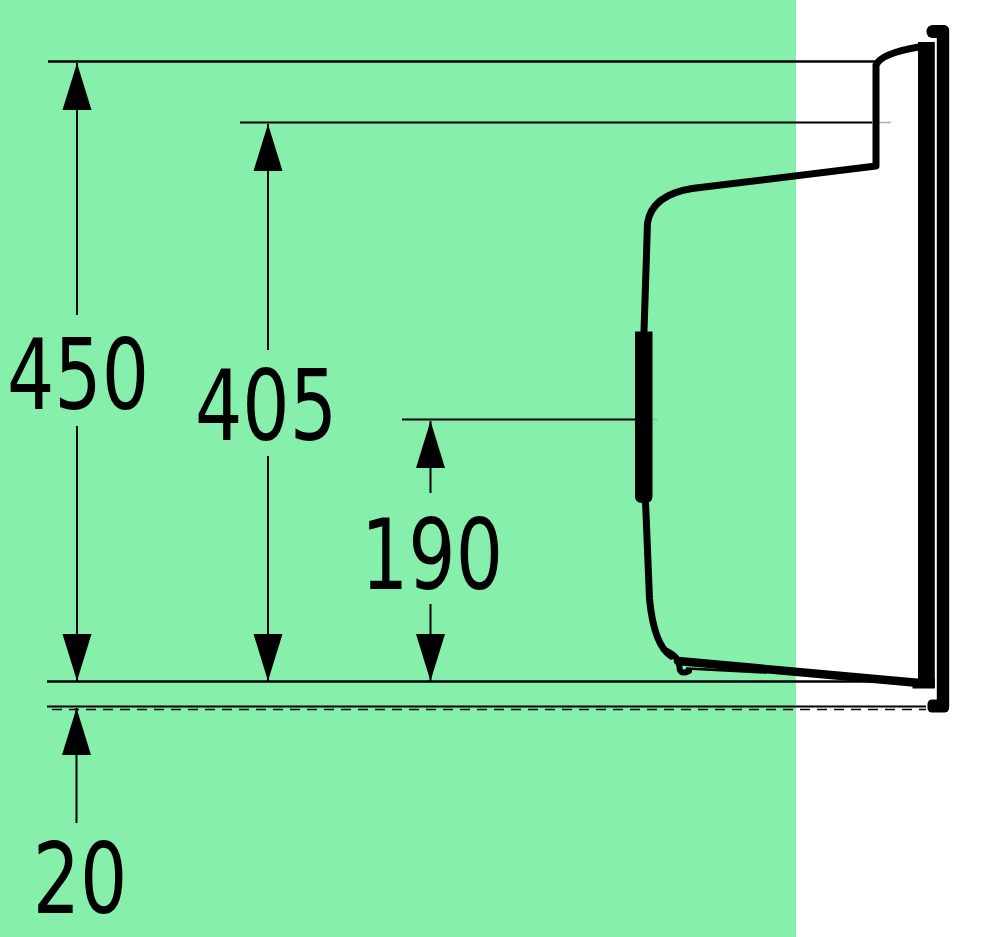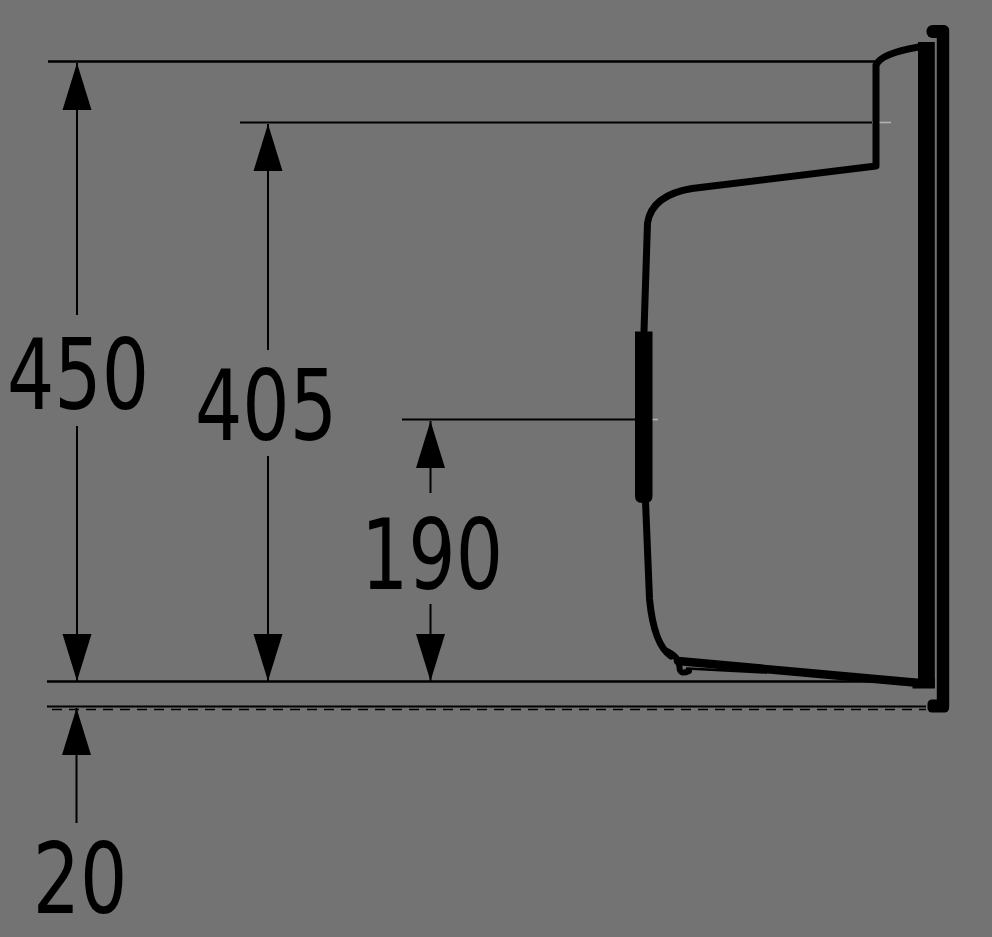--- a/index.html
+++ b/index.html
@@ -5,23 +5,23 @@
   html, body {
     margin: 0;
     padding: 0;
     background: #ffffff;
     width: 992px;
     height: 937px;
     overflow: hidden;
   }
   .drawing-stage {
     position: relative;
-    width: 992px;
+    width: 796px;
     height: 937px;
-    background: #737373;
+    background: #86efac;
   }
   svg { display: block; }
 
   
   .ref-line   { stroke: #000; stroke-width: 2;   fill: none; }
   .ref-top    { stroke-width: 2.6; }
   .floor-a    { stroke-width: 2.4; }
   .floor-b    { stroke-width: 1.8; }
   .floor-b-dash { stroke: #000; stroke-width: 1.6; fill: none; stroke-dasharray: 10 7; }
   .stub-line  { stroke-width: 1.6; fill: none; }

